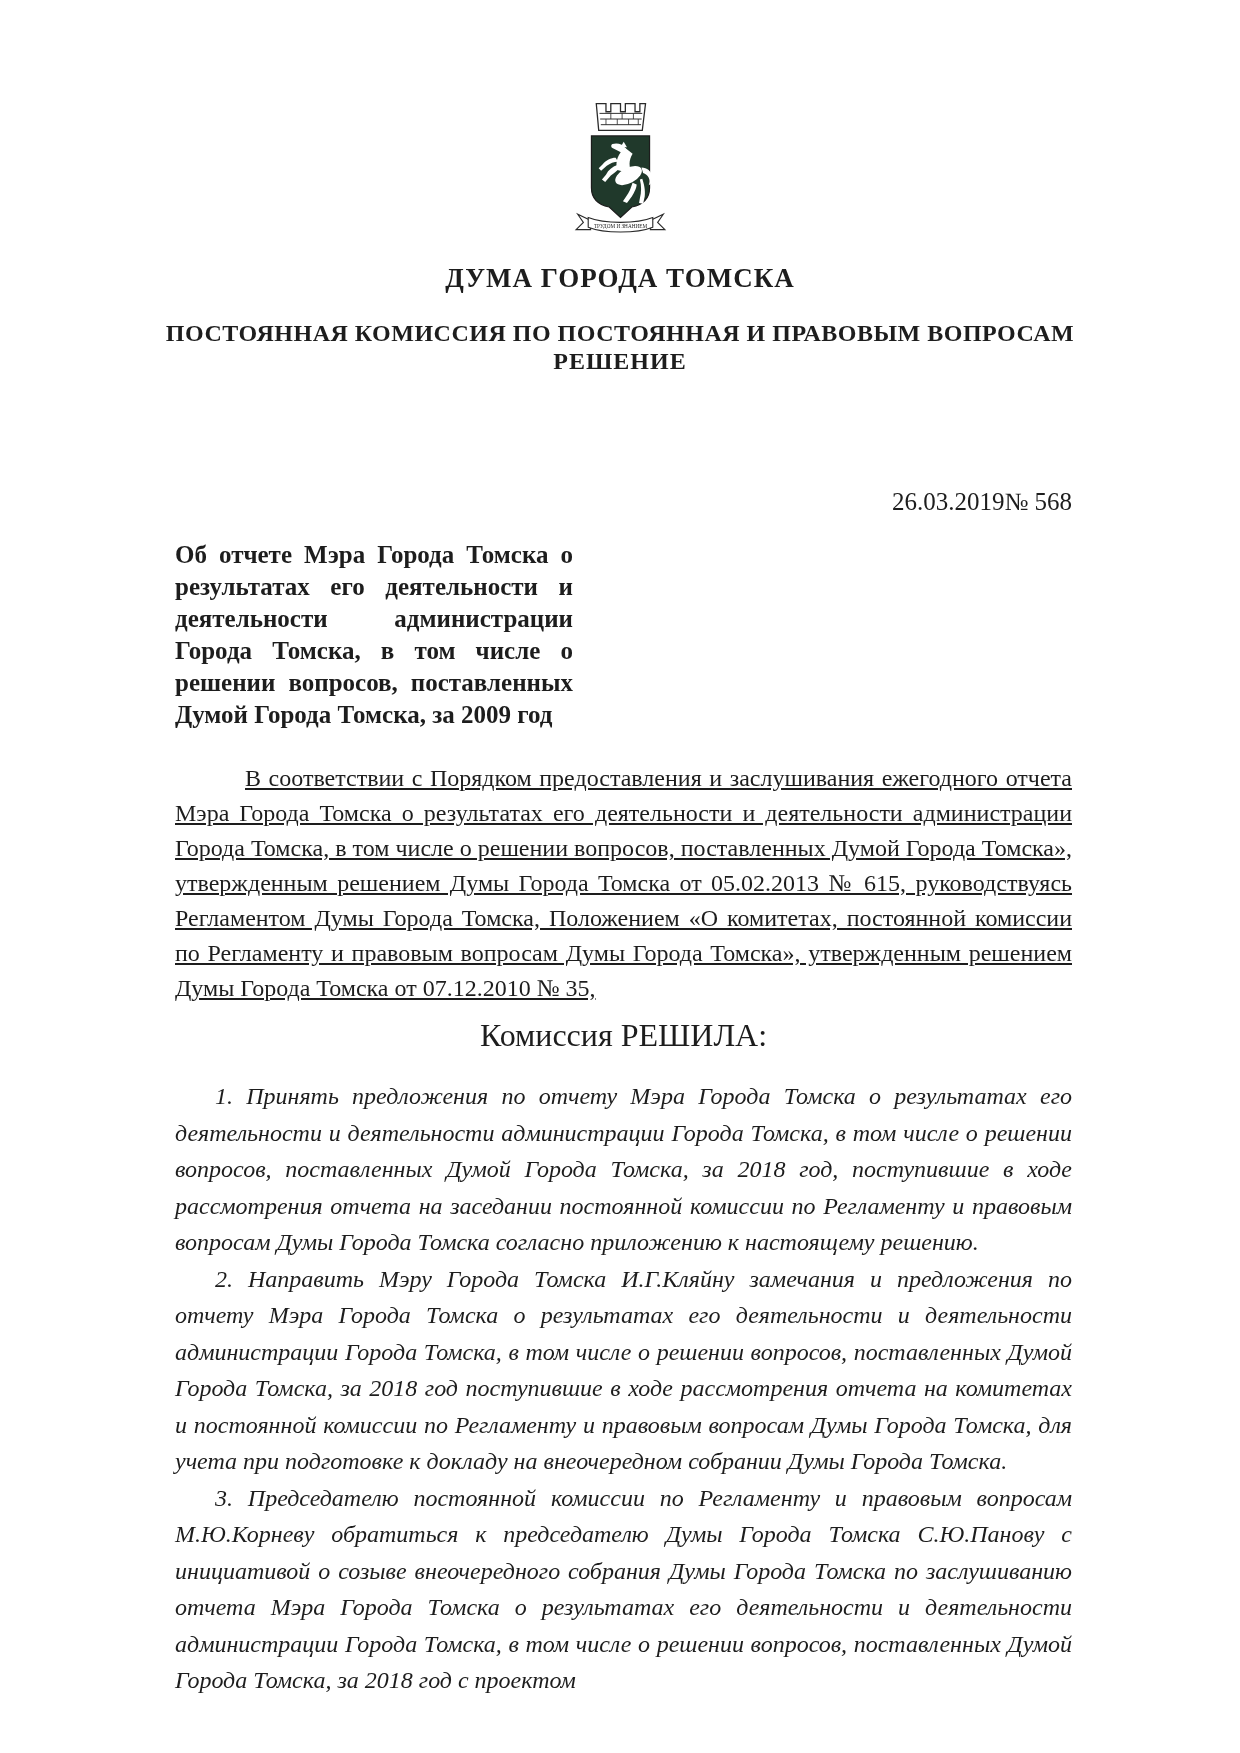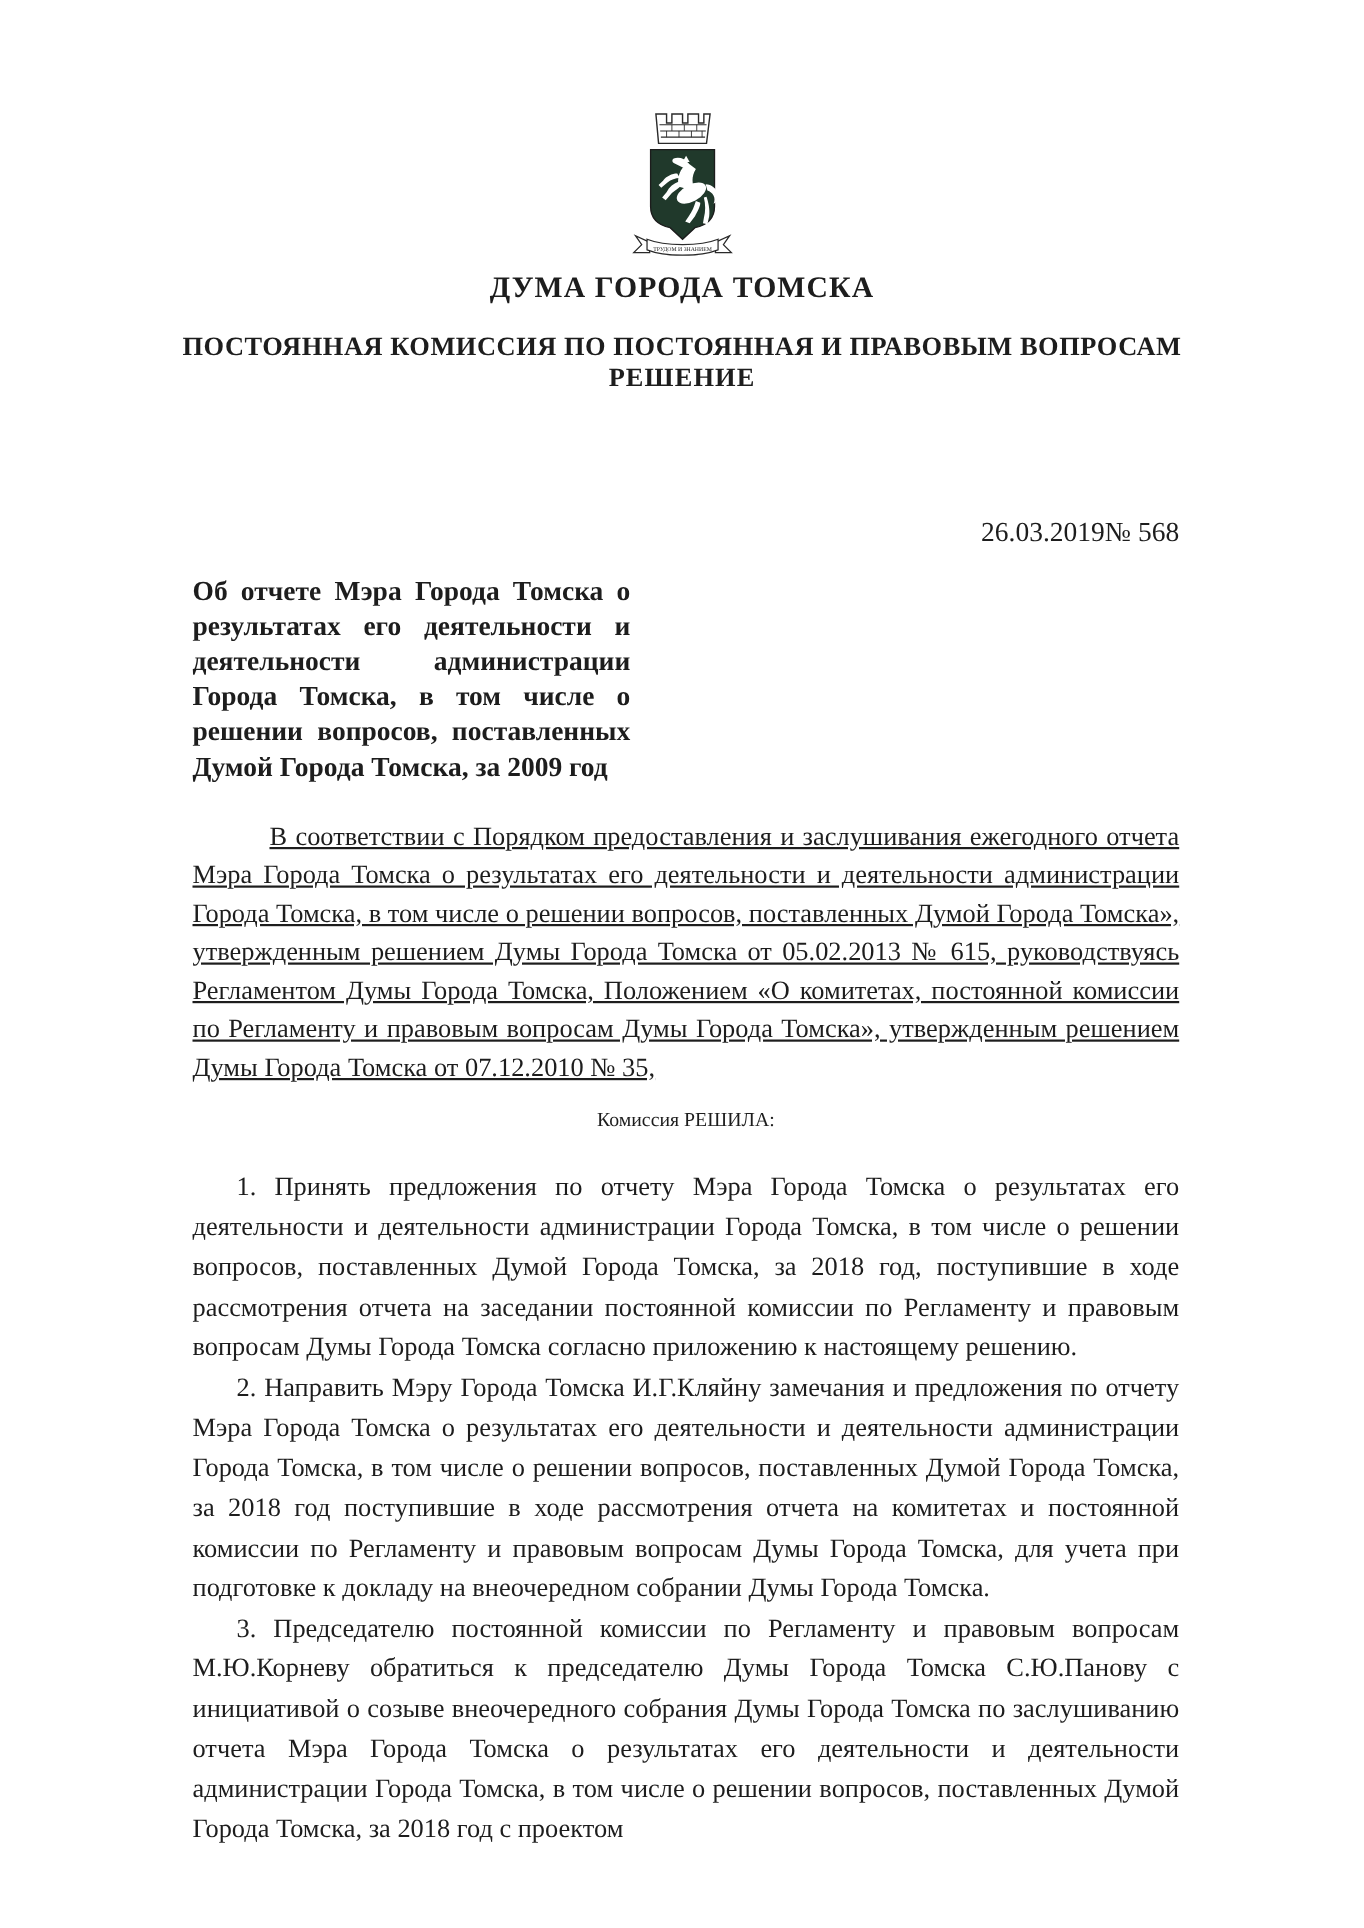--- a/index.html
+++ b/index.html
@@ -5,21 +5,21 @@
   html,body{margin:0;padding:0;background:#e8e8e8;}
   .page{
     width:1240px;height:1753px;background:#ffffff;margin:0 auto;
     font-family:"Liberation Serif","DejaVu Serif",serif;
     color:#1d1d1d;box-sizing:border-box;position:relative;overflow:hidden;
   }
   .content{padding:0 168px 0 175px;}
   .emblem-wrap{padding-top:84px;text-align:center;line-height:0;}
   .org-title{
     text-align:center;font-weight:bold;font-size:27px;line-height:30px;
-    letter-spacing:1px;margin-top:8px;
+    letter-spacing:1px;margin-top:25px;
   }
   .commission-title{
     text-align:center;font-weight:bold;font-size:24px;line-height:28px;
     letter-spacing:.5px;margin-top:26px;
   }
   .doc-type{
     text-align:center;font-weight:bold;font-size:24px;line-height:28px;
     letter-spacing:1px;
   }
   .meta-row{
@@ -28,23 +28,23 @@
   }
   .subject{
     width:398px;font-weight:bold;font-size:25px;line-height:32px;
     text-align:justify;margin-top:22px;
   }
   .preamble{
     font-size:24px;line-height:35px;text-align:justify;
     text-indent:70px;margin:30px 0 0 0;text-decoration:underline;
   }
   .resolution-heading{
-    text-align:center;font-size:18px;line-height:30px;margin-top:14px;
+    text-align:center;font-size:32px;line-height:30px;margin-top:14px;
   }
-  .items{margin-top:28px;}
+  .items{margin-top:28px;font-style:italic;}
   .items p{
     font-size:24px;line-height:36.5px;text-align:justify;
     text-indent:40px;margin:0;
   }
 </style>
 </head>
 <body>
 
 <div class="page">
 

